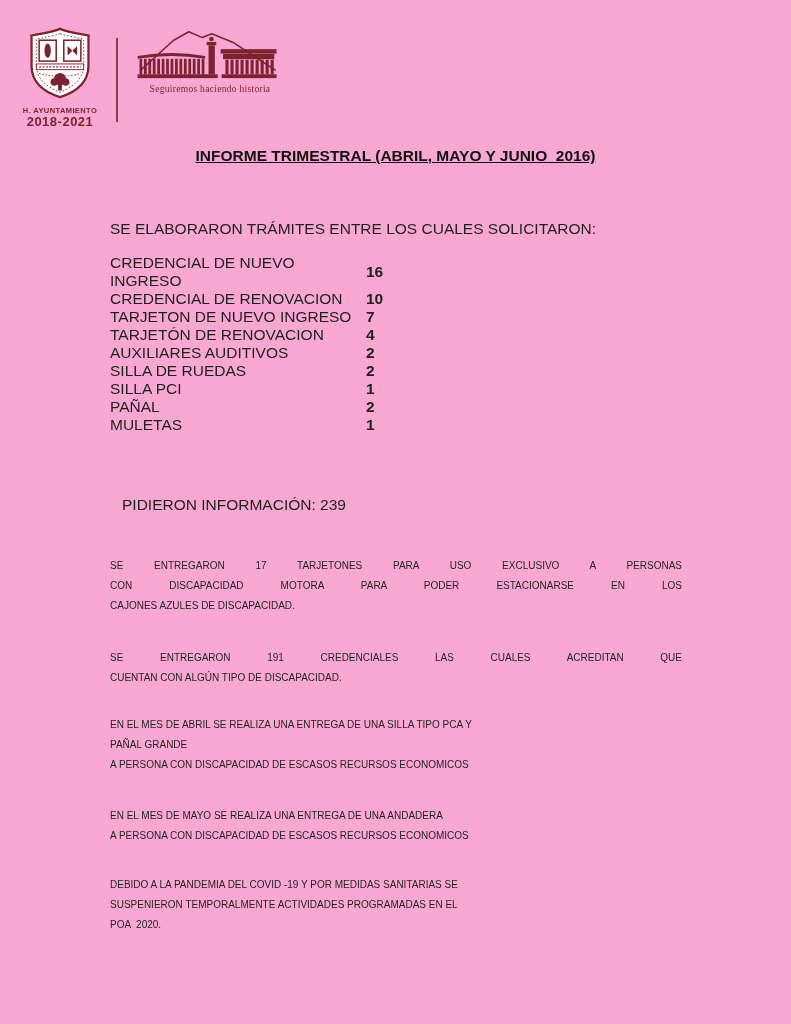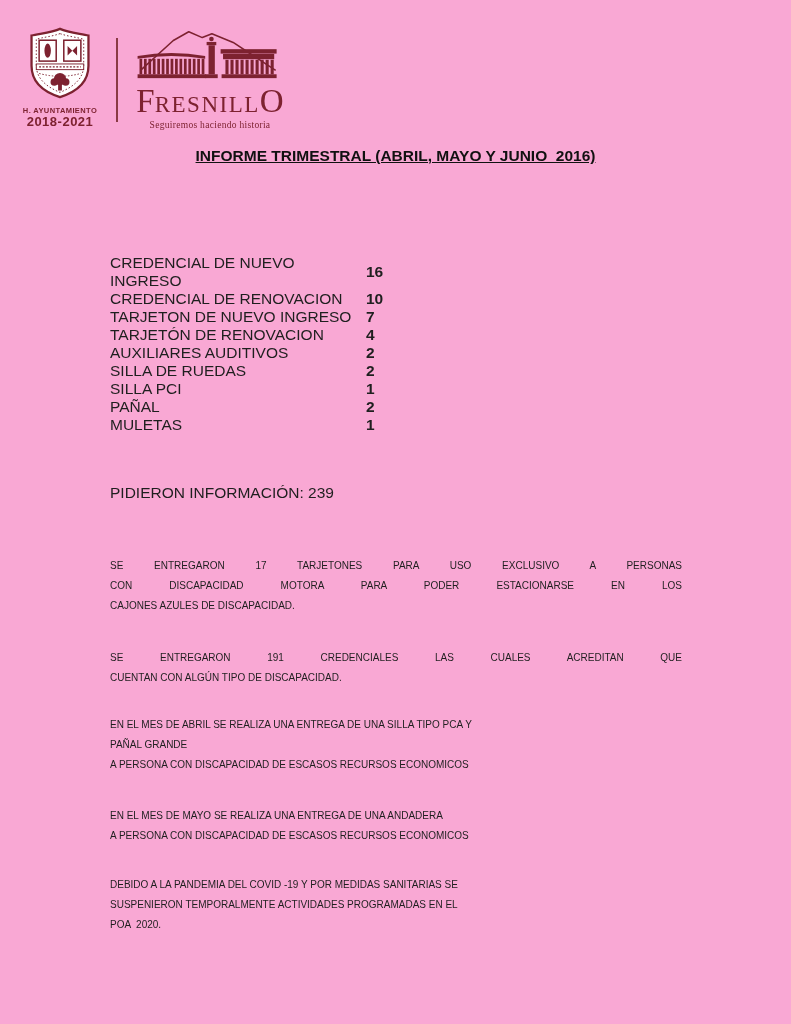--- a/index.html
+++ b/index.html
@@ -21,21 +21,21 @@
   
   .title{
     position:absolute;left:0;right:0;top:147px;margin:0;text-align:center;
     font-size:15.5px;font-weight:bold;text-decoration:underline;
     white-space:pre-wrap;color:#111;
   }
   .intro{position:absolute;left:110px;top:220px;margin:0;font-size:15.5px;}
   .req-list{position:absolute;left:110px;top:254px;width:298px;border-collapse:collapse;}
   .req-list td{padding:0;font-size:15.5px;line-height:18px;}
   .req-value{text-align:left;width:42px;font-weight:bold;}
-  .info{position:absolute;left:110px;top:484px;margin:0;font-size:15.5px;}
+  .info{position:absolute;left:110px;top:484px;margin:12px;font-size:15.5px;}
   .para{position:absolute;left:110px;width:572px;font-size:10px;}
   .para .line{line-height:20px;white-space:pre-wrap;}
   .para .line.just{text-align:justify;text-align-last:justify;}
   .p-tarjetones{top:556px;}
   .p-credenciales{top:648px;}
   .p-abril{top:715px;}
   .p-mayo{top:806px;}
   .p-covid{top:875px;}
 </style>
 </head>
@@ -98,26 +98,26 @@
           <rect x="111.6" y="35" width="3.2" height="15"></rect>
         <rect x="116.8" y="35" width="3.2" height="15"></rect>
           <rect x="122" y="35" width="3.2" height="15"></rect>
         <rect x="127.2" y="35" width="3.2" height="15"></rect>
           <rect x="132.4" y="35" width="3.2" height="15"></rect>
         <rect x="137.6" y="35" width="3.2" height="15"></rect>
           <rect x="142.8" y="35" width="3.2" height="15"></rect>
         <rect x="92" y="50" width="57" height="4"></rect>
       </g>
     </svg>
-    <div class="brand-name"><span class="big">F</span><span class="mid">RESNILL</span><span class="big">O</span></div>
     <div class="brand-tagline">Seguiremos haciendo historia</div>
   </div>
 
   <h1 class="title">INFORME TRIMESTRAL (ABRIL, MAYO Y JUNIO  2016)</h1>
 
+  <p class="intro">SE ELABORARON TRÁMITES ENTRE LOS CUALES SOLICITARON:</p>
 
   <table class="req-list">
     <tbody>
       <tr>
           <td>CREDENCIAL DE NUEVO INGRESO</td>
           <td class="req-value">16</td>
         </tr>
       <tr>
           <td>CREDENCIAL DE RENOVACION</td>
           <td class="req-value">10</td>

